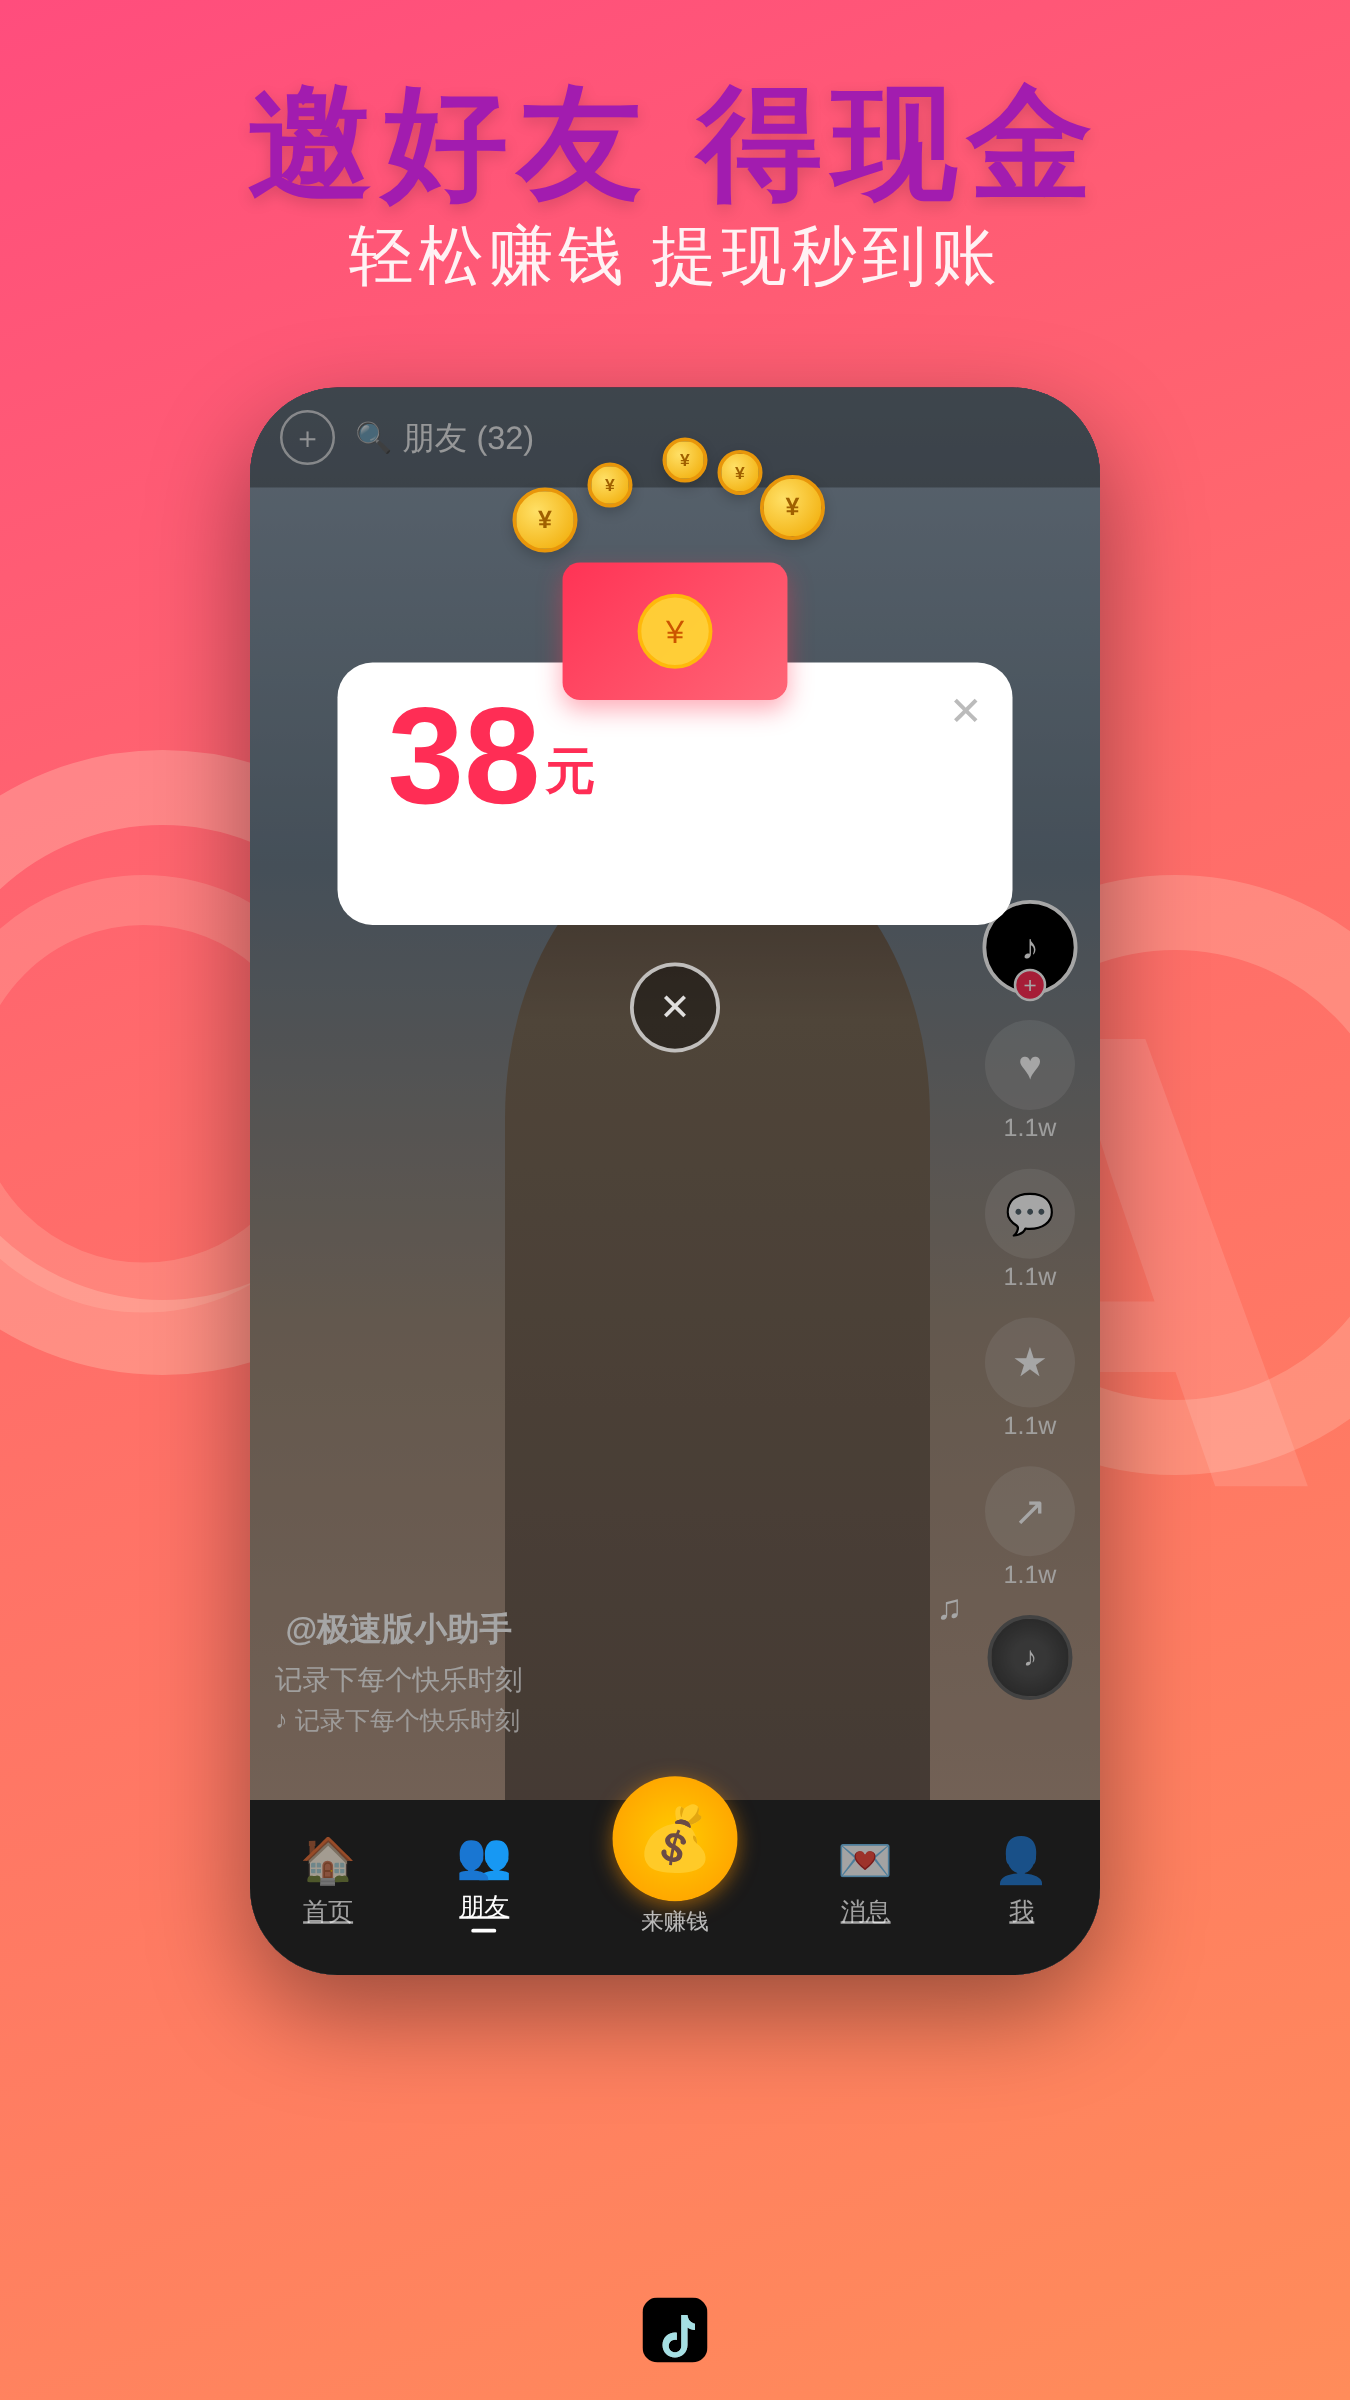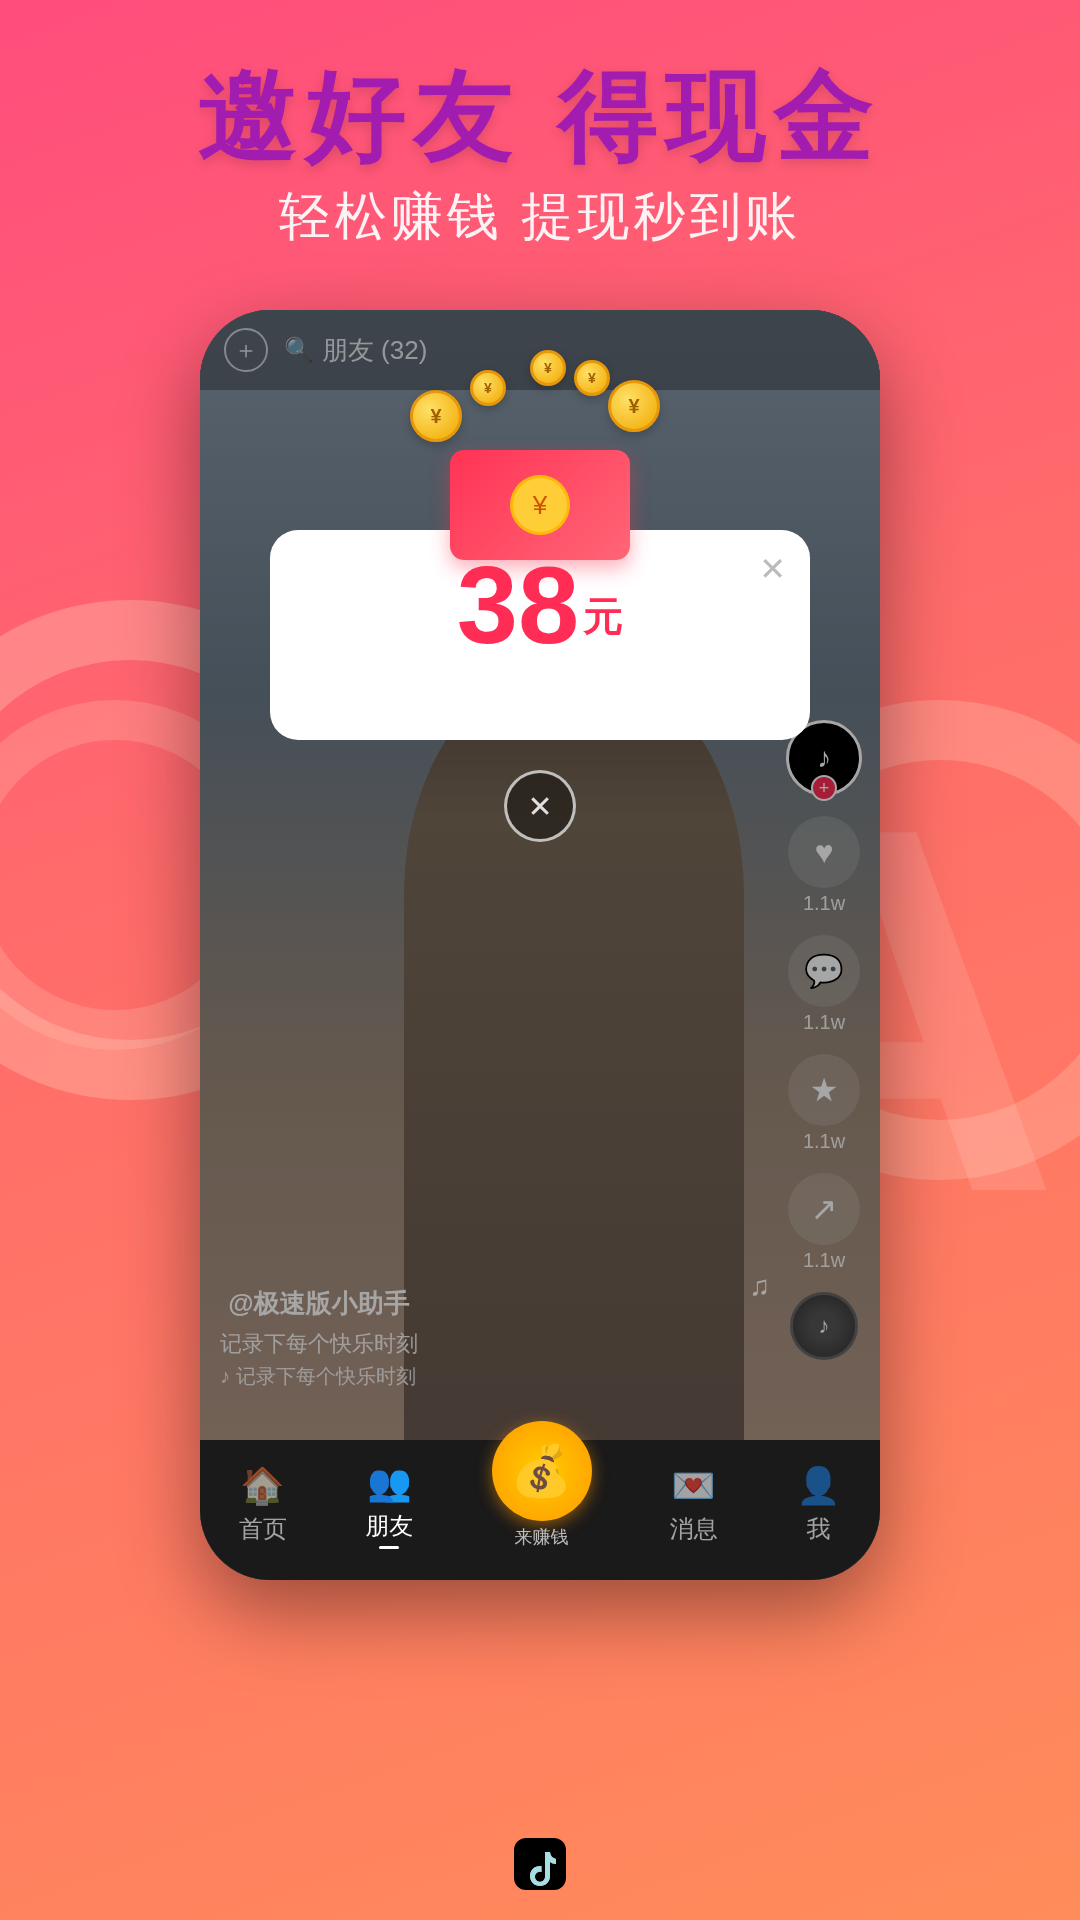--- a/index.html
+++ b/index.html
@@ -66,21 +66,20 @@
       color: #a21caf;
       letter-spacing: 8px;
       text-shadow: 0 4px 12px rgba(0,0,0,0.15);
       line-height: 1.1;
     }
     .header-subtitle {
       font-size: 52px;
       font-weight: 500;
       color: rgba(255,255,255,0.92);
       letter-spacing: 4px;
-      margin-top: 12px;
     }
 
     
     .phone-container {
       position: absolute;
       top: 310px;
       left: 50%;
       transform: translateX(-50%);
       width: 680px;
       height: 1270px;
@@ -389,21 +388,20 @@
       font-size: 40px;
       font-weight: 600;
       color: #ff2d55;
       vertical-align: bottom;
       margin-bottom: 16px;
       margin-left: 4px;
     }
     .popup-amount-row {
       display: flex;
       align-items: flex-end;
-      justify-content: center;
       margin-bottom: 40px;
     }
 
     .claim-btn {
       width: 100%;
       height: 86px;
       background: linear-gradient(90deg, #ff3366, #ff5577);
       border-radius: 43px;
       border: none;
       color: white;
@@ -458,21 +456,22 @@
       width: 20px;
       height: 3px;
       background: white;
       border-radius: 2px;
       margin: 4px auto 0;
     }
     .nav-icon {
       font-size: 36px;
     }
     .nav-label {
-      font-size: 24px;
+      font-size: 20px;
+      text-decoration: underline;
     }
 
     
     .nav-earn {
       display: flex;
       flex-direction: column;
       align-items: center;
       position: relative;
       top: -20px;
     }

